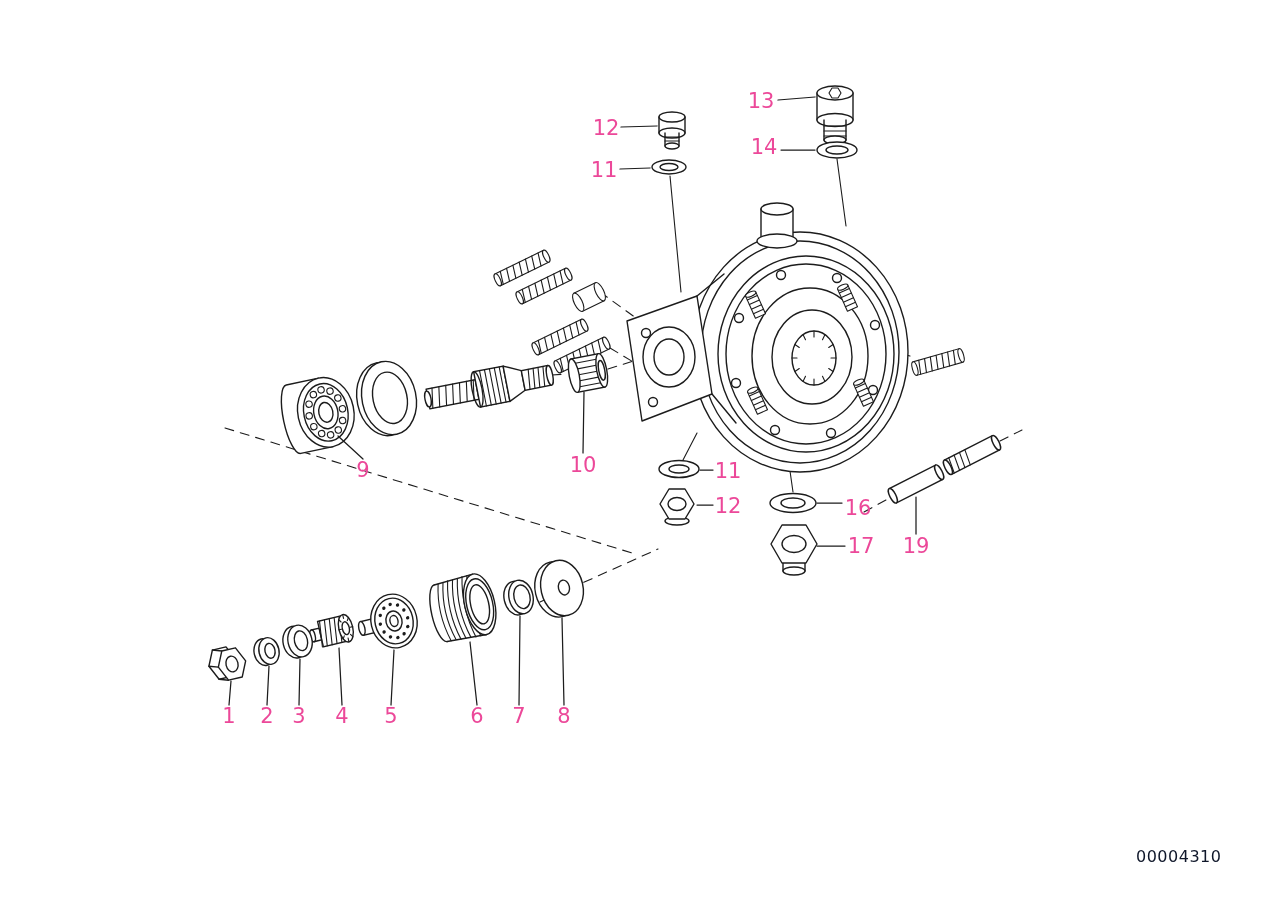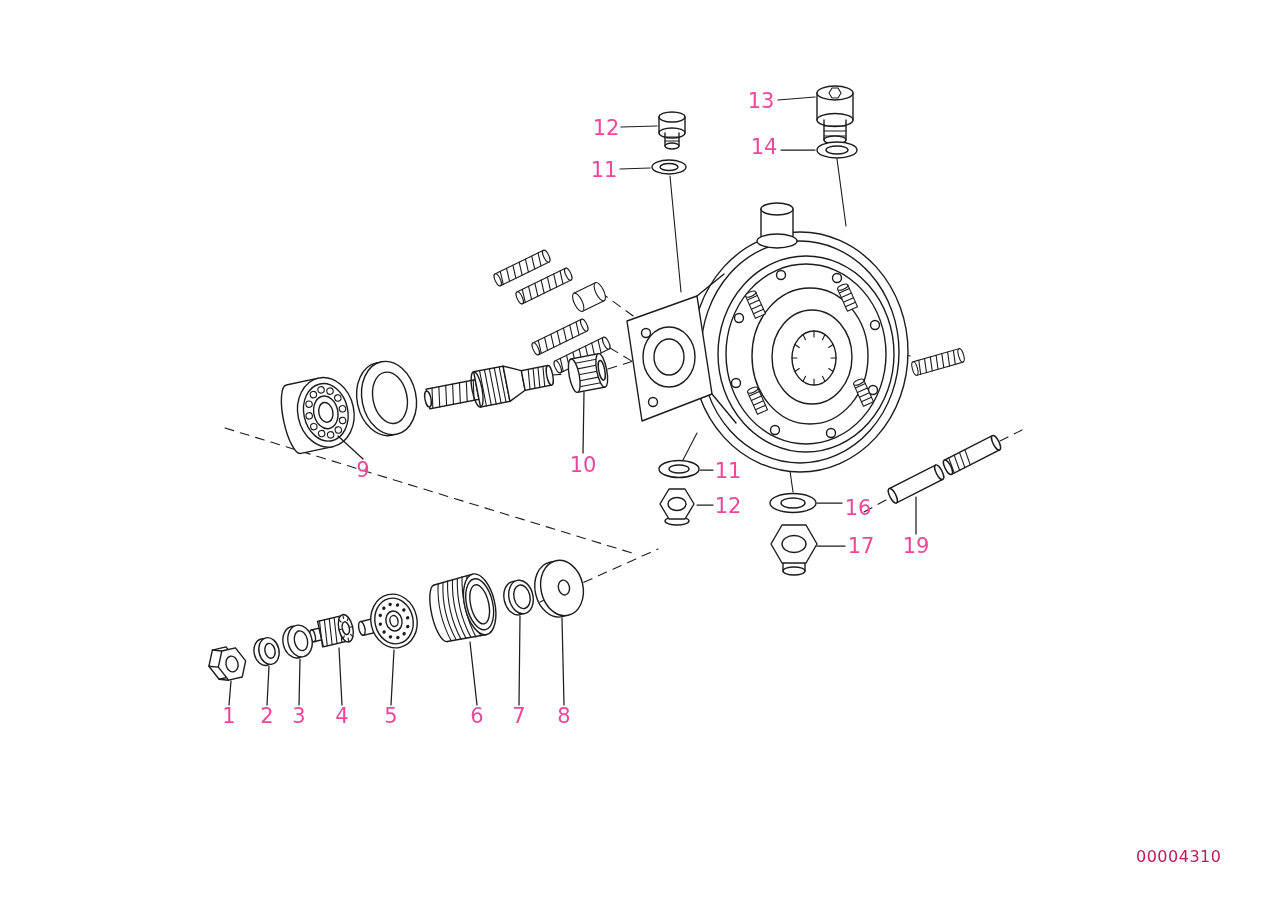--- a/index.html
+++ b/index.html
@@ -17,21 +17,21 @@
     font-size:21px;
     color:#ec4899;
     white-space:nowrap;
     user-select:none;
   }
   .docnum{
     position:absolute;
     left:1136px;top:847px;
     font-size:16px;
     letter-spacing:.5px;
-    color:#be185d;
+    color:#0f172a;
   }
   .dash{stroke-dasharray:9 7;stroke-width:1.1;}
   .thin{stroke-width:1.1;}
   .leader{stroke-width:1.25;}
 </style>
 </head>
 <body>
 
 <div class="stage">
 

